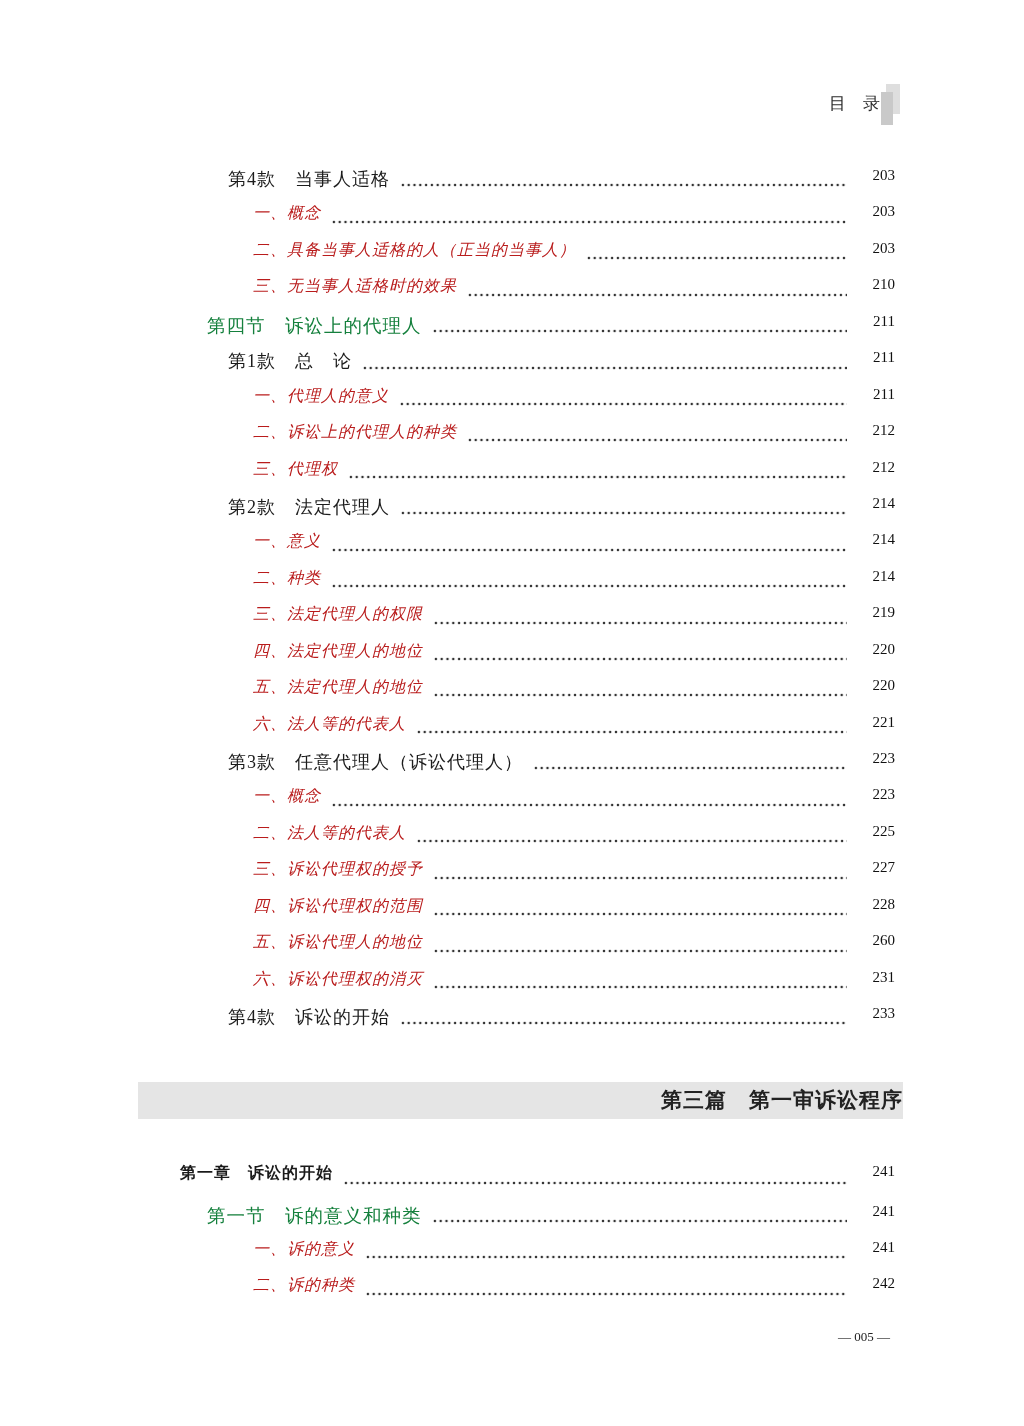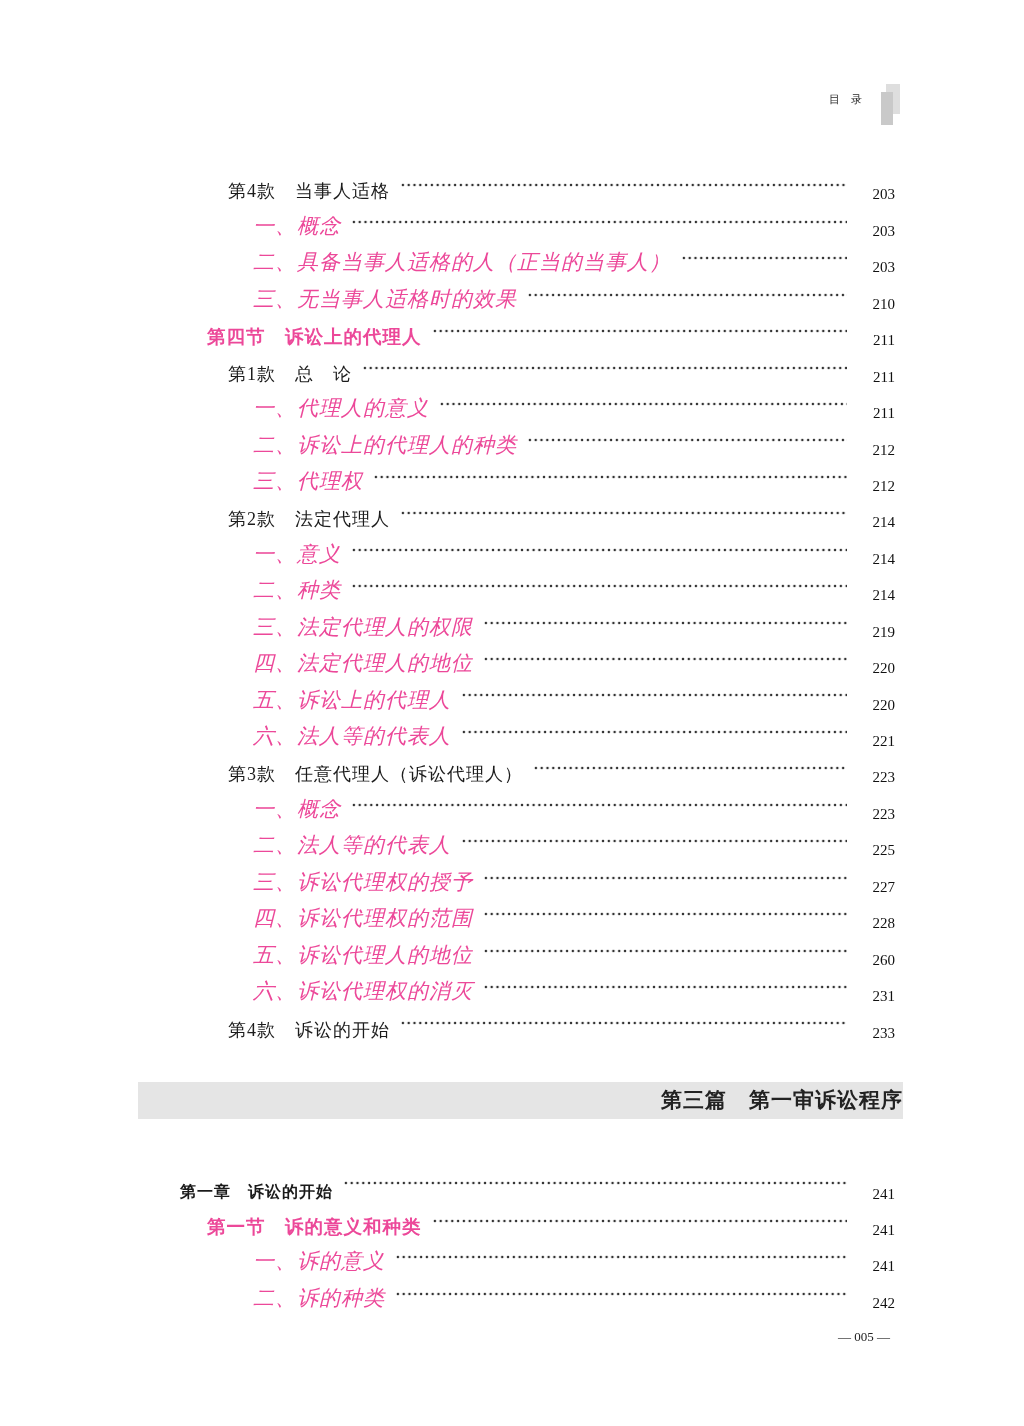--- a/index.html
+++ b/index.html
@@ -15,21 +15,21 @@
     overflow: hidden;
     font-family: "Liberation Serif", serif;
     color: #1c1c1c;
   }
 
   
   .header-title {
     position: absolute;
     left: 829px;
     top: 92px;
-    font-size: 11px;
+    font-size: 17px;
     font-family: "Liberation Serif", serif;
     color: #2a2a2a;
     white-space: nowrap;
   }
   .bar-back {
     position: absolute;
     left: 886px;
     top: 84px;
     width: 14px;
     height: 30px;
@@ -46,21 +46,21 @@
 
   
   .content {
     position: absolute;
     left: 180px;
     top: 167px;
     width: 715px;
   }
   .row {
     display: flex;
-    align-items: flex-end;
+    align-items: flex-start;
     height: 36.45px;
     white-space: nowrap;
   }
   .lbl {
     flex: 0 0 auto;
     letter-spacing: 1px;
   }
   .leader {
     flex: 1 1 auto;
     align-self: stretch;
@@ -85,36 +85,36 @@
   .lvl-chapter .lbl {
     padding-left: 0;
     font-family: Liberation Mono, monospace;
     font-weight: bold;
     font-size: 16px;
     color: #1a1a1a;
   }
   .lvl-section .lbl {
     padding-left: 27px;
     font-family: "Liberation Sans", sans-serif;
-    font-weight: 700;
+    font-weight: 400;
     font-size: 18.5px;
-    color: #ec4899;
+    color: #15803d;
   }
   .lvl-kuan .lbl {
     padding-left: 48px;
     font-family: "Liberation Serif", serif;
     font-size: 18px;
     color: #1c1c1c;
   }
   .lvl-item .lbl {
     padding-left: 73px;
     font-family: "Liberation Serif", serif;
     font-style: italic;
-    font-size: 21px;
-    color: #ec4899;
+    font-size: 16px;
+    color: #b91c1c;
   }
 
   
   .part-band {
     position: relative;
     left: -42px;
     width: 765px;
     height: 37px;
     margin-top: 40px;
     margin-bottom: 44px;
@@ -215,21 +215,21 @@
       <span class="lbl">三、法定代理人的权限</span>
       <span class="leader"></span>
       <span class="num">219</span>
     </div>
     <div class="row lvl-item">
       <span class="lbl">四、法定代理人的地位</span>
       <span class="leader"></span>
       <span class="num">220</span>
     </div>
     <div class="row lvl-item">
-      <span class="lbl">五、诉讼上的代理人</span>
+      <span class="lbl">五、法定代理人的地位</span>
       <span class="leader"></span>
       <span class="num">220</span>
     </div>
     <div class="row lvl-item">
       <span class="lbl">六、法人等的代表人</span>
       <span class="leader"></span>
       <span class="num">221</span>
     </div>
     <div class="row lvl-kuan">
       <span class="lbl">第3款　任意代理人（诉讼代理人）</span>

